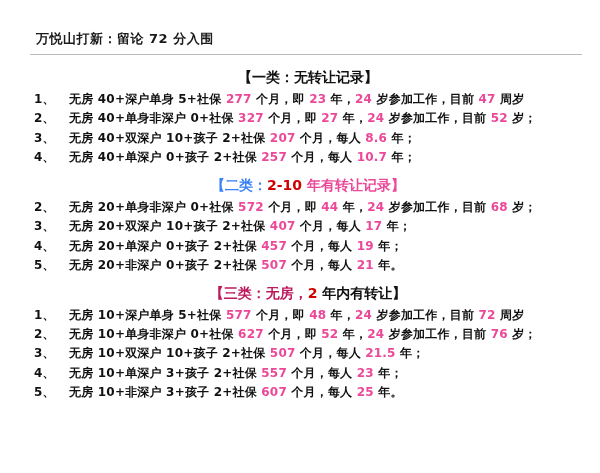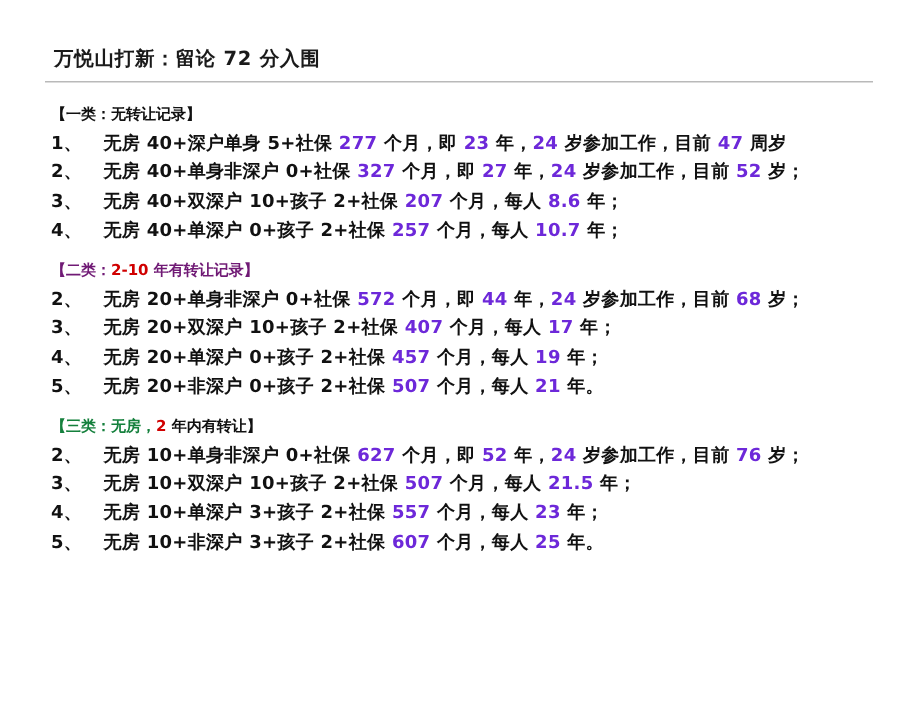--- a/index.html
+++ b/index.html
@@ -32,46 +32,47 @@
   }
   .rule {
     height: 1px;
     background: #b9b9b9;
     margin: 6px 0 10px 0;
   }
   .section {
     margin-bottom: 9px;
   }
   .section-head {
-    font-size: 10px;
+    font-size: 14px;
     font-weight: bold;
     color: #111;
     margin: 0 0 3px 4px;
     white-space: nowrap;
+    text-align: center;
   }
   .item {
     font-size: 12px;
     font-weight: bold;
     color: #111;
     white-space: nowrap;
     line-height: 1.62;
     margin-left: 4px;
     letter-spacing: 0.2px;
   }
   .idx {
     display: inline-block;
     min-width: 26px;
     color: #111;
   }
   .gap {
     display: inline-block;
     width: 9px;
   }
   .red {
-    color: #6d28d9;
+    color: #ec4899;
   }
   .blk {
     color: #111;
   }
   .spacer-sm { height: 4px; }
 </style>
 </head>
 <body>
 
 <div class="page">
@@ -80,27 +81,28 @@
   <div class="spacer-sm"></div>
   <div id="sections-root">
       <div class="section">
         <div class="section-head"><span style="color: rgb(17, 17, 17);">【一类：无转让记录】</span></div>
         <div class="item"><span class="idx">1、</span><span class="gap"></span><span class="blk">无房 40+深户单身 5+社保 </span><span class="red">277</span><span class="blk"> 个月，即 </span><span class="red">23</span><span class="blk"> 年，</span><span class="red">24</span><span class="blk"> 岁参加工作，目前 </span><span class="red">47</span><span class="blk"> 周岁</span></div>
         <div class="item"><span class="idx">2、</span><span class="gap"></span><span class="blk">无房 40+单身非深户 0+社保 </span><span class="red">327</span><span class="blk"> 个月，即 </span><span class="red">27</span><span class="blk"> 年，</span><span class="red">24</span><span class="blk"> 岁参加工作，目前 </span><span class="red">52</span><span class="blk"> 岁；</span></div>
         <div class="item"><span class="idx">3、</span><span class="gap"></span><span class="blk">无房 40+双深户 10+孩子 2+社保 </span><span class="red">207</span><span class="blk"> 个月，每人 </span><span class="red">8.6</span><span class="blk"> 年；</span></div>
         <div class="item"><span class="idx">4、</span><span class="gap"></span><span class="blk">无房 40+单深户 0+孩子 2+社保 </span><span class="red">257</span><span class="blk"> 个月，每人 </span><span class="red">10.7</span><span class="blk"> 年；</span></div>
       </div>
       <div class="section">
-        <div class="section-head"><span style="color: #701a75;">【二类：</span><span style="color: rgb(208, 0, 0);">2-10</span><span style="color: #701a75;"> 年有转让记录】</span></div>
+        <div class="section-head"><span style="color: #3b82f6;">【二类：</span><span style="color: rgb(208, 0, 0);">2-10</span><span style="color: #ec4899;"> 年有转让记录】</span></div>
         <div class="item"><span class="idx">2、</span><span class="gap"></span><span class="blk">无房 20+单身非深户 0+社保 </span><span class="red">572</span><span class="blk"> 个月，即 </span><span class="red">44</span><span class="blk"> 年，</span><span class="red">24</span><span class="blk"> 岁参加工作，目前 </span><span class="red">68</span><span class="blk"> 岁；</span></div>
         <div class="item"><span class="idx">3、</span><span class="gap"></span><span class="blk">无房 20+双深户 10+孩子 2+社保 </span><span class="red">407</span><span class="blk"> 个月，每人 </span><span class="red">17</span><span class="blk"> 年；</span></div>
         <div class="item"><span class="idx">4、</span><span class="gap"></span><span class="blk">无房 20+单深户 0+孩子 2+社保 </span><span class="red">457</span><span class="blk"> 个月，每人 </span><span class="red">19</span><span class="blk"> 年；</span></div>
         <div class="item"><span class="idx">5、</span><span class="gap"></span><span class="blk">无房 20+非深户 0+孩子 2+社保 </span><span class="red">507</span><span class="blk"> 个月，每人 </span><span class="red">21</span><span class="blk"> 年。</span></div>
       </div>
       <div class="section">
-        <div class="section-head"><span style="color: #15803d;">【三类：无房，</span><span style="color: rgb(208, 0, 0);">2</span><span style="color: rgb(17, 17, 17);"> 年内有转让】</span></div>
+        <div class="section-head"><span style="color: #be185d;">【三类：无房，</span><span style="color: rgb(208, 0, 0);">2</span><span style="color: rgb(17, 17, 17);"> 年内有转让】</span></div>
+        <div class="item"><span class="idx">1、</span><span class="gap"></span><span class="blk">无房 10+深户单身 5+社保 </span><span class="red">577</span><span class="blk"> 个月，即 </span><span class="red">48</span><span class="blk"> 年，</span><span class="red">24</span><span class="blk"> 岁参加工作，目前 </span><span class="red">72</span><span class="blk"> 周岁</span></div>
         <div class="item"><span class="idx">2、</span><span class="gap"></span><span class="blk">无房 10+单身非深户 0+社保 </span><span class="red">627</span><span class="blk"> 个月，即 </span><span class="red">52</span><span class="blk"> 年，</span><span class="red">24</span><span class="blk"> 岁参加工作，目前 </span><span class="red">76</span><span class="blk"> 岁；</span></div>
         <div class="item"><span class="idx">3、</span><span class="gap"></span><span class="blk">无房 10+双深户 10+孩子 2+社保 </span><span class="red">507</span><span class="blk"> 个月，每人 </span><span class="red">21.5</span><span class="blk"> 年；</span></div>
         <div class="item"><span class="idx">4、</span><span class="gap"></span><span class="blk">无房 10+单深户 3+孩子 2+社保 </span><span class="red">557</span><span class="blk"> 个月，每人 </span><span class="red">23</span><span class="blk"> 年；</span></div>
         <div class="item"><span class="idx">5、</span><span class="gap"></span><span class="blk">无房 10+非深户 3+孩子 2+社保 </span><span class="red">607</span><span class="blk"> 个月，每人 </span><span class="red">25</span><span class="blk"> 年。</span></div>
       </div>
     </div>
 </div>
 
 </body></html>

